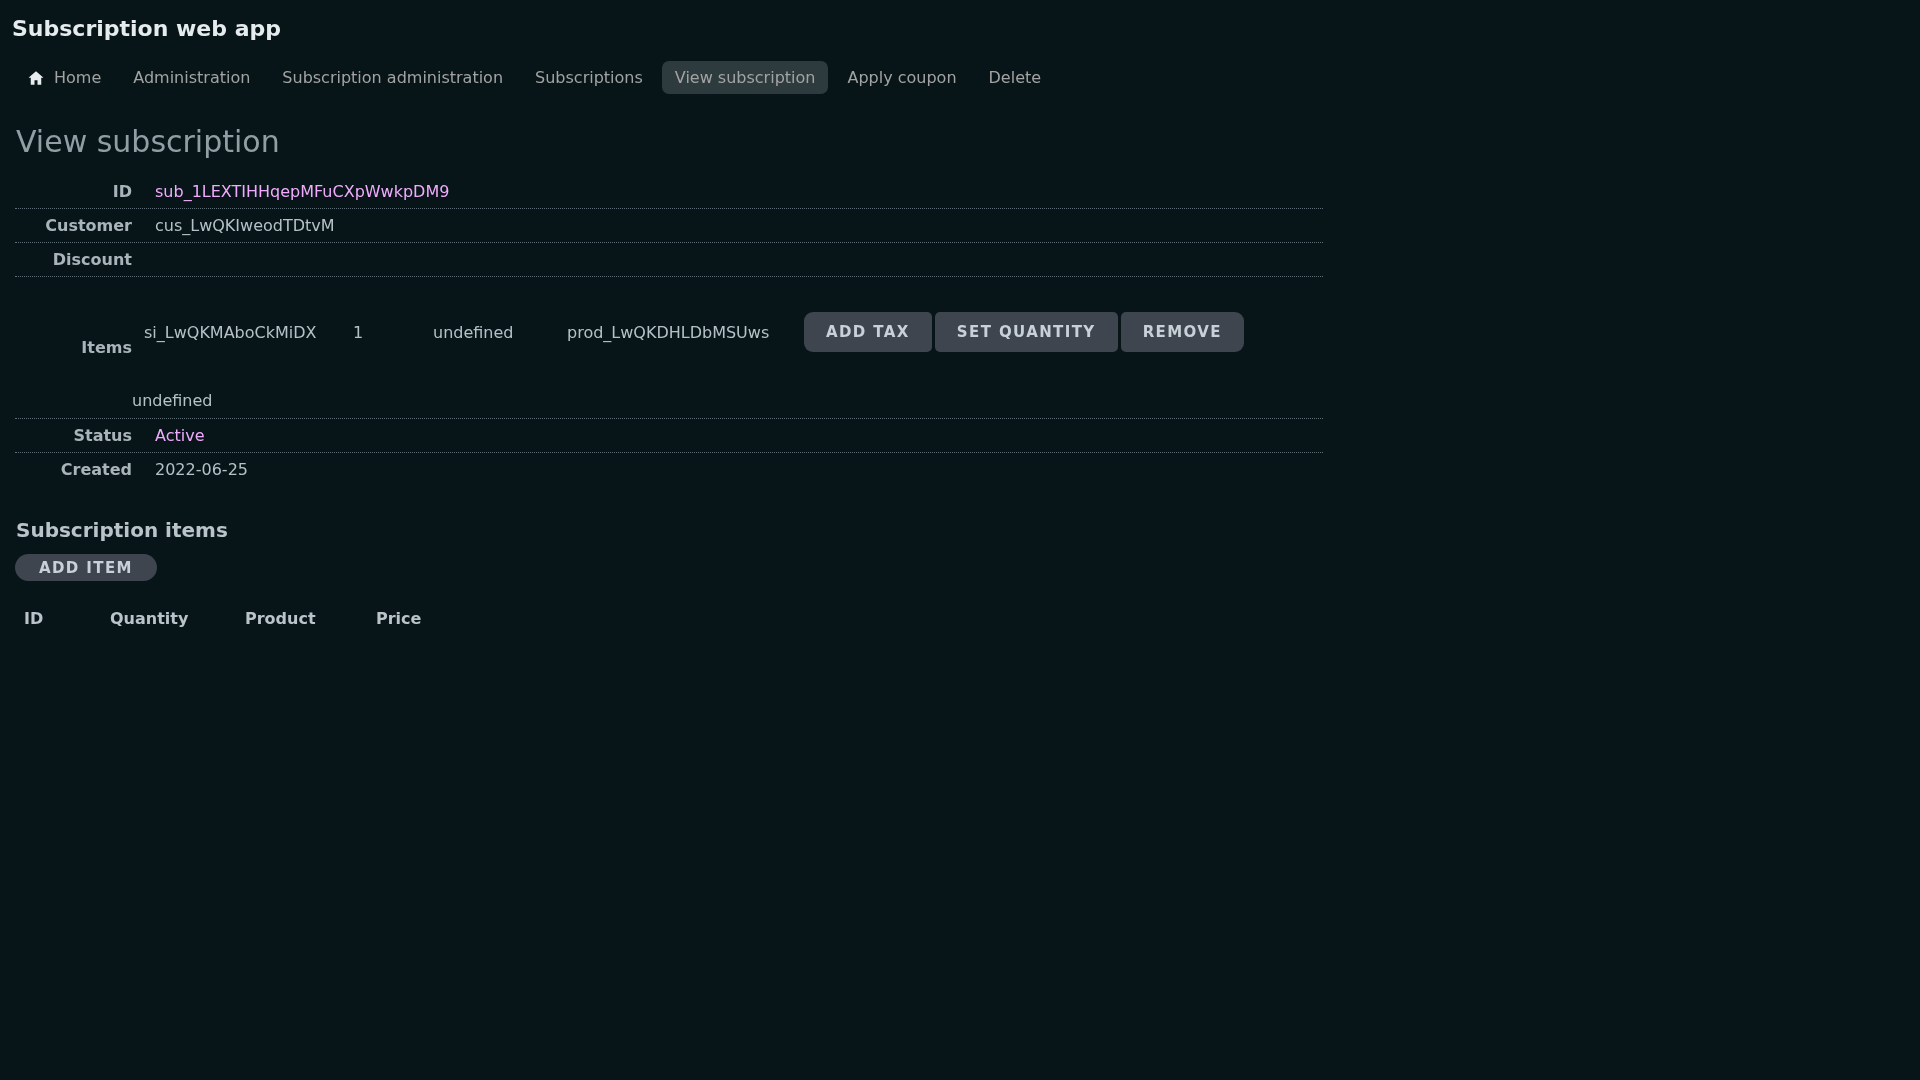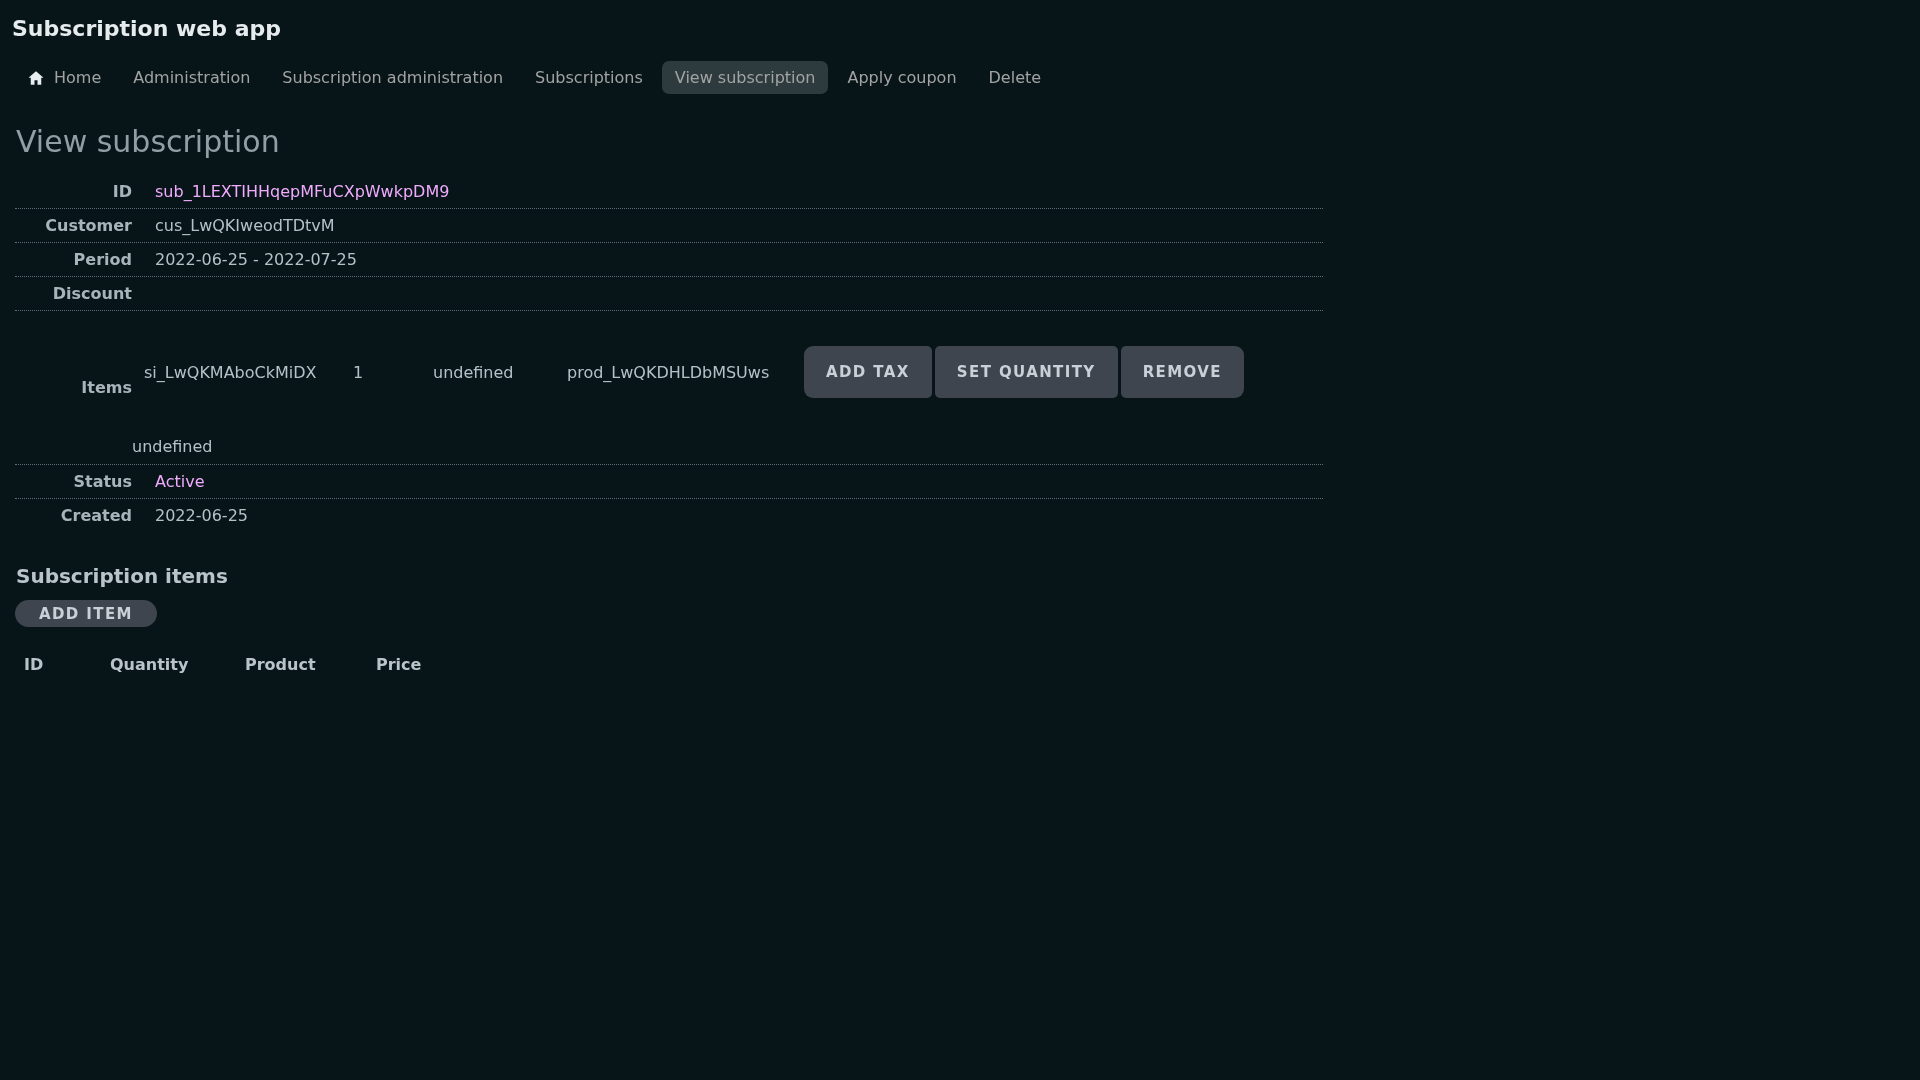--- a/index.html
+++ b/index.html
@@ -35,21 +35,21 @@
   .item-cell-id{width:221px;padding-left:12px;box-sizing:border-box;}
   .item-cell-qty{width:80px;}
   .item-cell-amount{width:134px;}
   .item-cell-product{width:237px;}
   .items-line1 span{color:#b6c1c7;}
   .items-line2{margin-top:39px;color:#b6c1c7;}
   
   .btn{
     background:#3e454f;color:#c9d1d8;border:none;
     font-family:inherit;font-size:15px;font-weight:bold;letter-spacing:1.4px;
-    padding:8px 22px;height:52px;border-radius:5px;cursor:pointer;white-space:nowrap;
+    padding:8px 22px;height:40px;border-radius:5px;cursor:pointer;white-space:nowrap;
   }
   .btn-group{display:flex;gap:3px;}
   .btn-group .btn:first-child{border-top-left-radius:9px;border-bottom-left-radius:9px;}
   .btn-group .btn:last-child{border-top-right-radius:9px;border-bottom-right-radius:9px;}
   .add-item-btn{height:27px;border-radius:18px;padding:0 24px;display:block;}
   
   .section-heading{font-size:20px;font-weight:bold;color:#b9c3c9;margin:32px 0 12px 1px;}
   .sub-table-head{display:flex;margin-top:28px;font-weight:bold;font-size:16px;color:#b9c3c9;}
   .sth{box-sizing:border-box;}
   .sth-id{width:95px;padding-left:9px;}
@@ -99,24 +99,20 @@
   <div class="details">
     <div class="drow">
       <div class="dlabel">ID</div>
       <div class="dvalue dim">sub_1LEXTIHHqepMFuCXpWwkpDM9</div>
     </div>
     <div class="drow">
       <div class="dlabel">Customer</div>
       <div class="dvalue">cus_LwQKIweodTDtvM</div>
     </div>
     <div class="drow">
-      <div class="dlabel">Period</div>
-      <div class="dvalue">2022-06-25 - 2022-07-25</div>
-    </div>
-    <div class="drow">
       <div class="dlabel">Discount</div>
       <div class="dvalue"></div>
     </div>
     <div class="drow">
       <div class="dlabel">Items</div>
       <div class="items-block dvalue">
         <div class="items-line1">
           <span class="item-cell-id">si_LwQKMAboCkMiDX</span>
           <span class="item-cell-qty">1</span>
           <span class="item-cell-amount">undefined</span>

